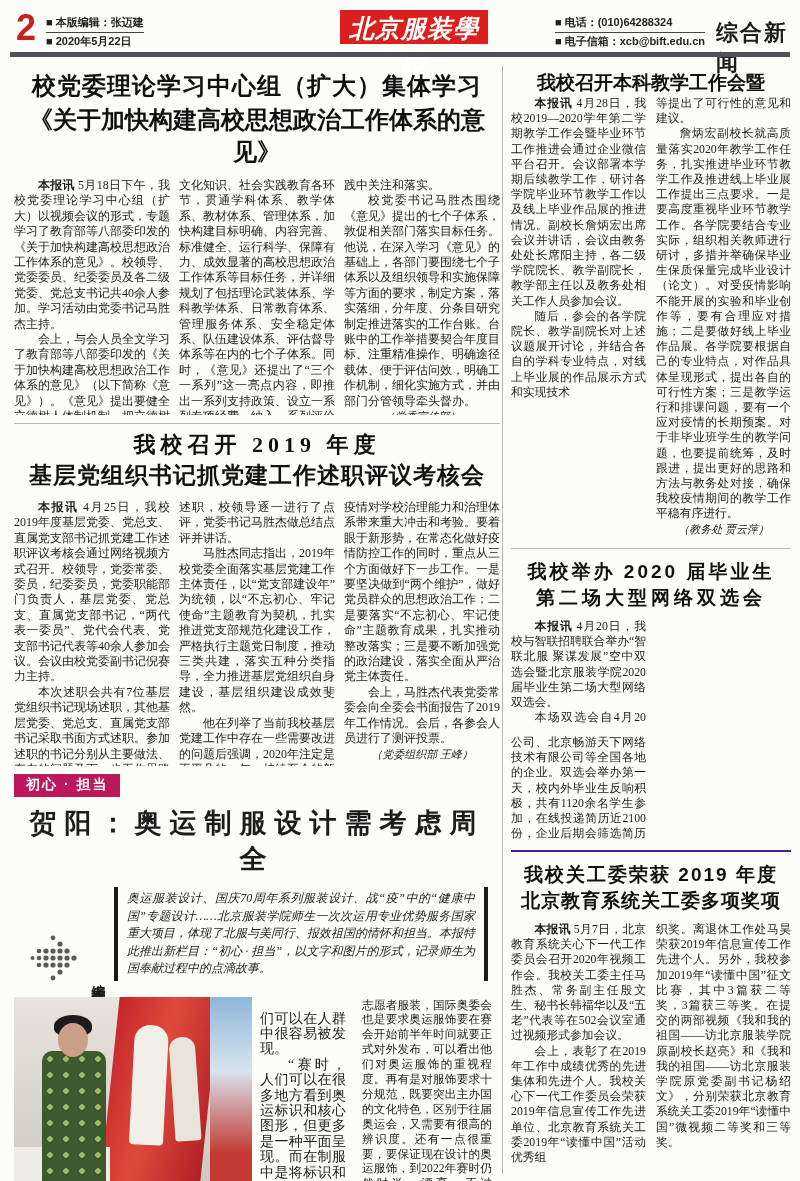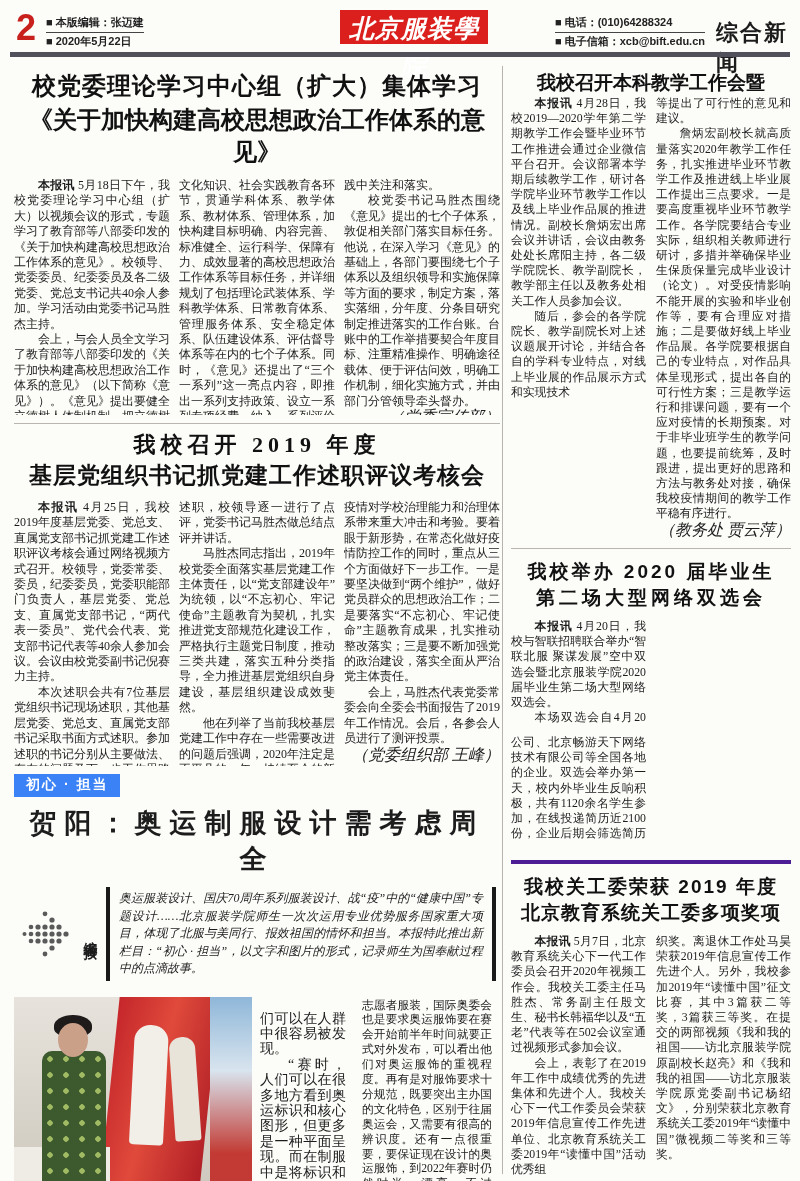--- a/index.html
+++ b/index.html
@@ -24,37 +24,37 @@
   .hbar{position:absolute;left:10px;top:52px;width:780px;height:5px;background:#51515c;}
   .vdiv{position:absolute;left:502px;top:66px;width:1px;height:1108px;background:#b7b4ae;}
   
   .atitle{text-align:center;font-weight:bold;color:#111;}
   .cols{display:flex;gap:9px;}
   .col{width:156px;font-size:12px;line-height:15.4px;text-align:justify;overflow:hidden;}
   .col p{margin:0;}
   .p2{text-indent:2em;}
   .p0{text-indent:0;}
   b.lead{font-weight:bold;}
-  .byline{text-align:right;font-style:italic;font-size:16px;margin-top:3px;}
+  .byline{text-align:center;font-style:italic;font-size:11px;margin-top:3px;}
   
   .zoneL{position:absolute;left:14px;top:62px;width:486px;}
   .artA .t1{font-size:24px;letter-spacing:1px;margin:8px 0 2px;}
   .artA .t2{font-size:24px;margin:0 0 10px;}
   .artA .cols{height:237px;}
   .artA{border-bottom:1px solid #b9b6b0;padding-bottom:8px;}
   .artB{margin-top:6px;}
   .artB .t1{font-size:22px;letter-spacing:5px;margin:4px 0 0;}
   .artB .t2{font-size:23px;letter-spacing:1px;margin:0 0 9px;}
   .artB .cols{height:266px;}
   
-  .seclabel{display:inline-block;background:#3b82f6;color:#fff;font-weight:bold;
+  .seclabel{display:inline-block;background:#be185d;color:#fff;font-weight:bold;
             font-family:"Liberation Sans","DejaVu Sans",sans-serif;font-size:14px;
             padding:2px 12px 3px;letter-spacing:2px;margin-top:8px;}
   .headC{font-size:27px;font-weight:bold;letter-spacing:8px;text-align:center;margin:8px 0 10px;}
-  .ednote{display:flex;align-items:center;margin:0 4px 10px;}
+  .ednote{display:flex;align-items:flex-end;margin:0 12px 10px;}
   .ednote .dots{width:62px;flex:none;display:flex;align-items:center;justify-content:center;}
   .ednote .vlabel{flex:none;writing-mode:vertical-rl;text-orientation:upright;font-weight:bold;
                   font-size:14px;letter-spacing:3px;margin:0 6px 0 2px;
                   font-family:"Liberation Sans","DejaVu Sans",sans-serif;}
   .ednote .ntext{flex:1;border-left:4px solid #1a1a1a;border-right:4px solid #1a1a1a;
                  padding:3px 9px;font-style:italic;font-size:12px;line-height:17.5px;
                  text-align:justify;}
   
   .artC{position:relative;height:336px;margin-top:2px;}
   .photo{position:absolute;left:0;top:6px;width:238px;height:184px;overflow:hidden;
@@ -85,21 +85,21 @@
   .c-right p{margin:8px;}
   
   .zoneR{position:absolute;left:511px;top:66px;width:280px;}
   .zoneR .atitle{font-family:"Liberation Sans","DejaVu Sans",sans-serif;}
   .zoneR .col{width:135px;font-size:11.8px;line-height:15.2px;}
   .zoneR .cols{gap:10px;}
   .artR1 .t1{font-size:19px;margin:4px 0 0;}
   .artR1 .t2{font-size:19px;margin:0 0 8px;}
   .artR1 .cols{height:443px;}
   .artR1{border-bottom:1px solid #b9b6b0;padding-bottom:9px;}
-  .artR2{border-bottom:4px solid #4c1d95;padding-bottom:19px;}
+  .artR2{border-bottom:2px solid #4c1d95;padding-bottom:9px;}
   .artR2 .t1{font-size:19px;letter-spacing:3px;margin:10px 0 0;}
   .artR2 .t2{font-size:19px;letter-spacing:4px;margin:0 0 8px;}
   .artR2 .cols{height:222px;flex-direction:column;}
   .artR3 .t1{font-size:19px;letter-spacing:2px;margin:10px 0 0;}
   .artR3 .t2{font-size:19px;letter-spacing:1px;margin:0 0 8px;}
   .artR3 .cols{height:242px;}
 </style>
 </head>
 <body>
 

